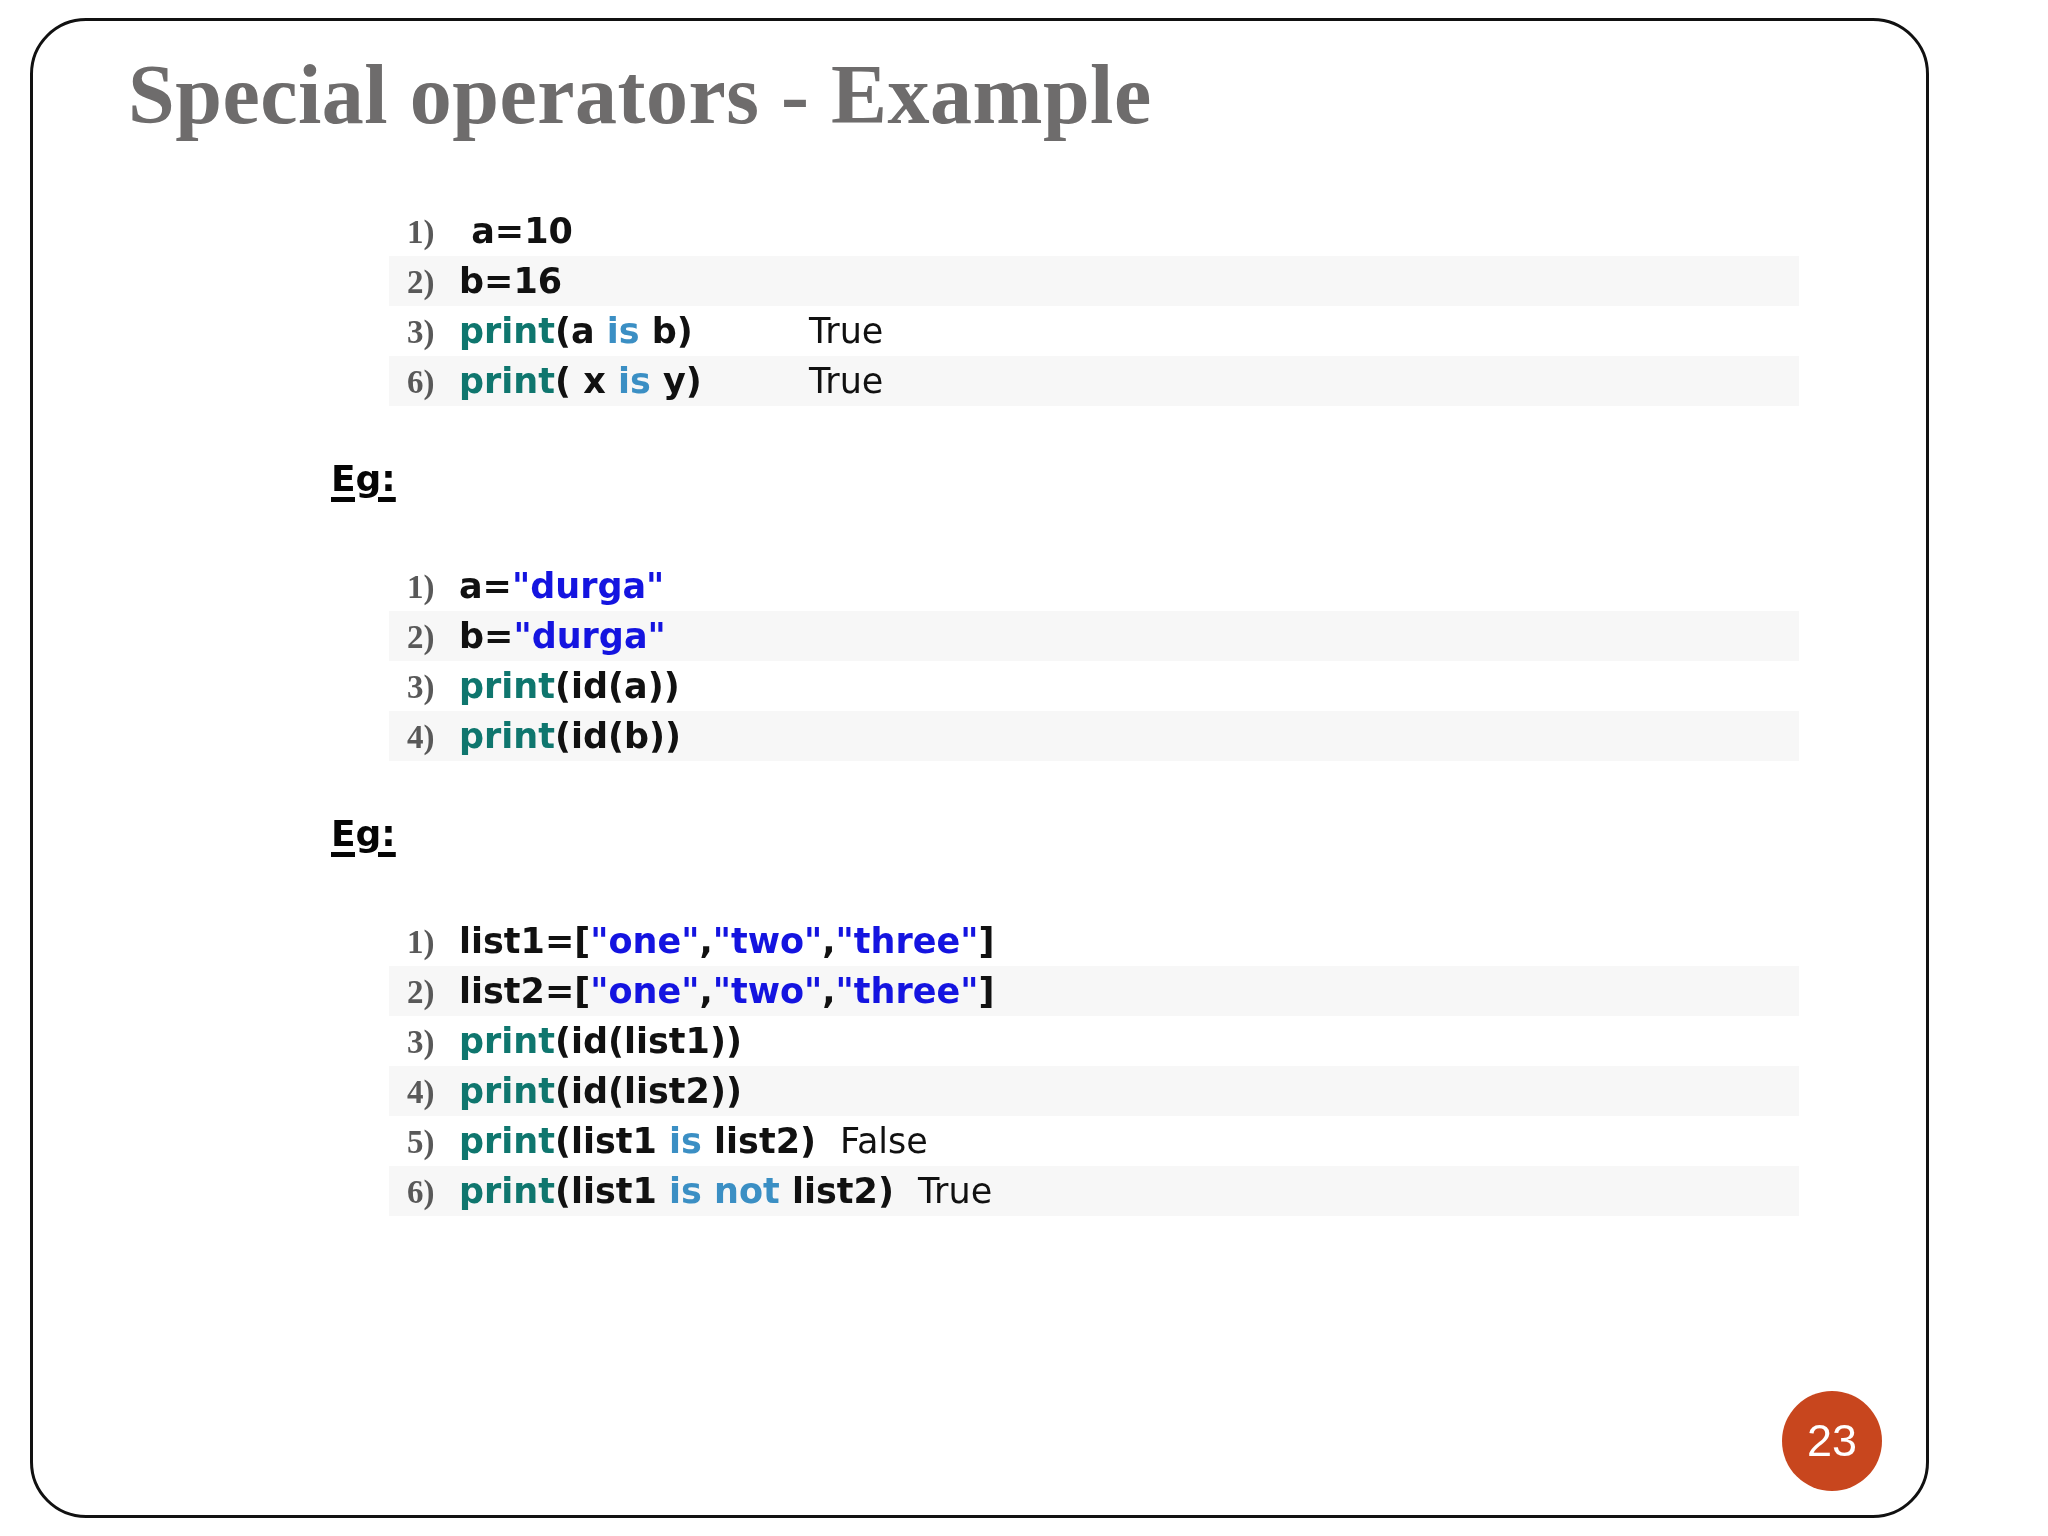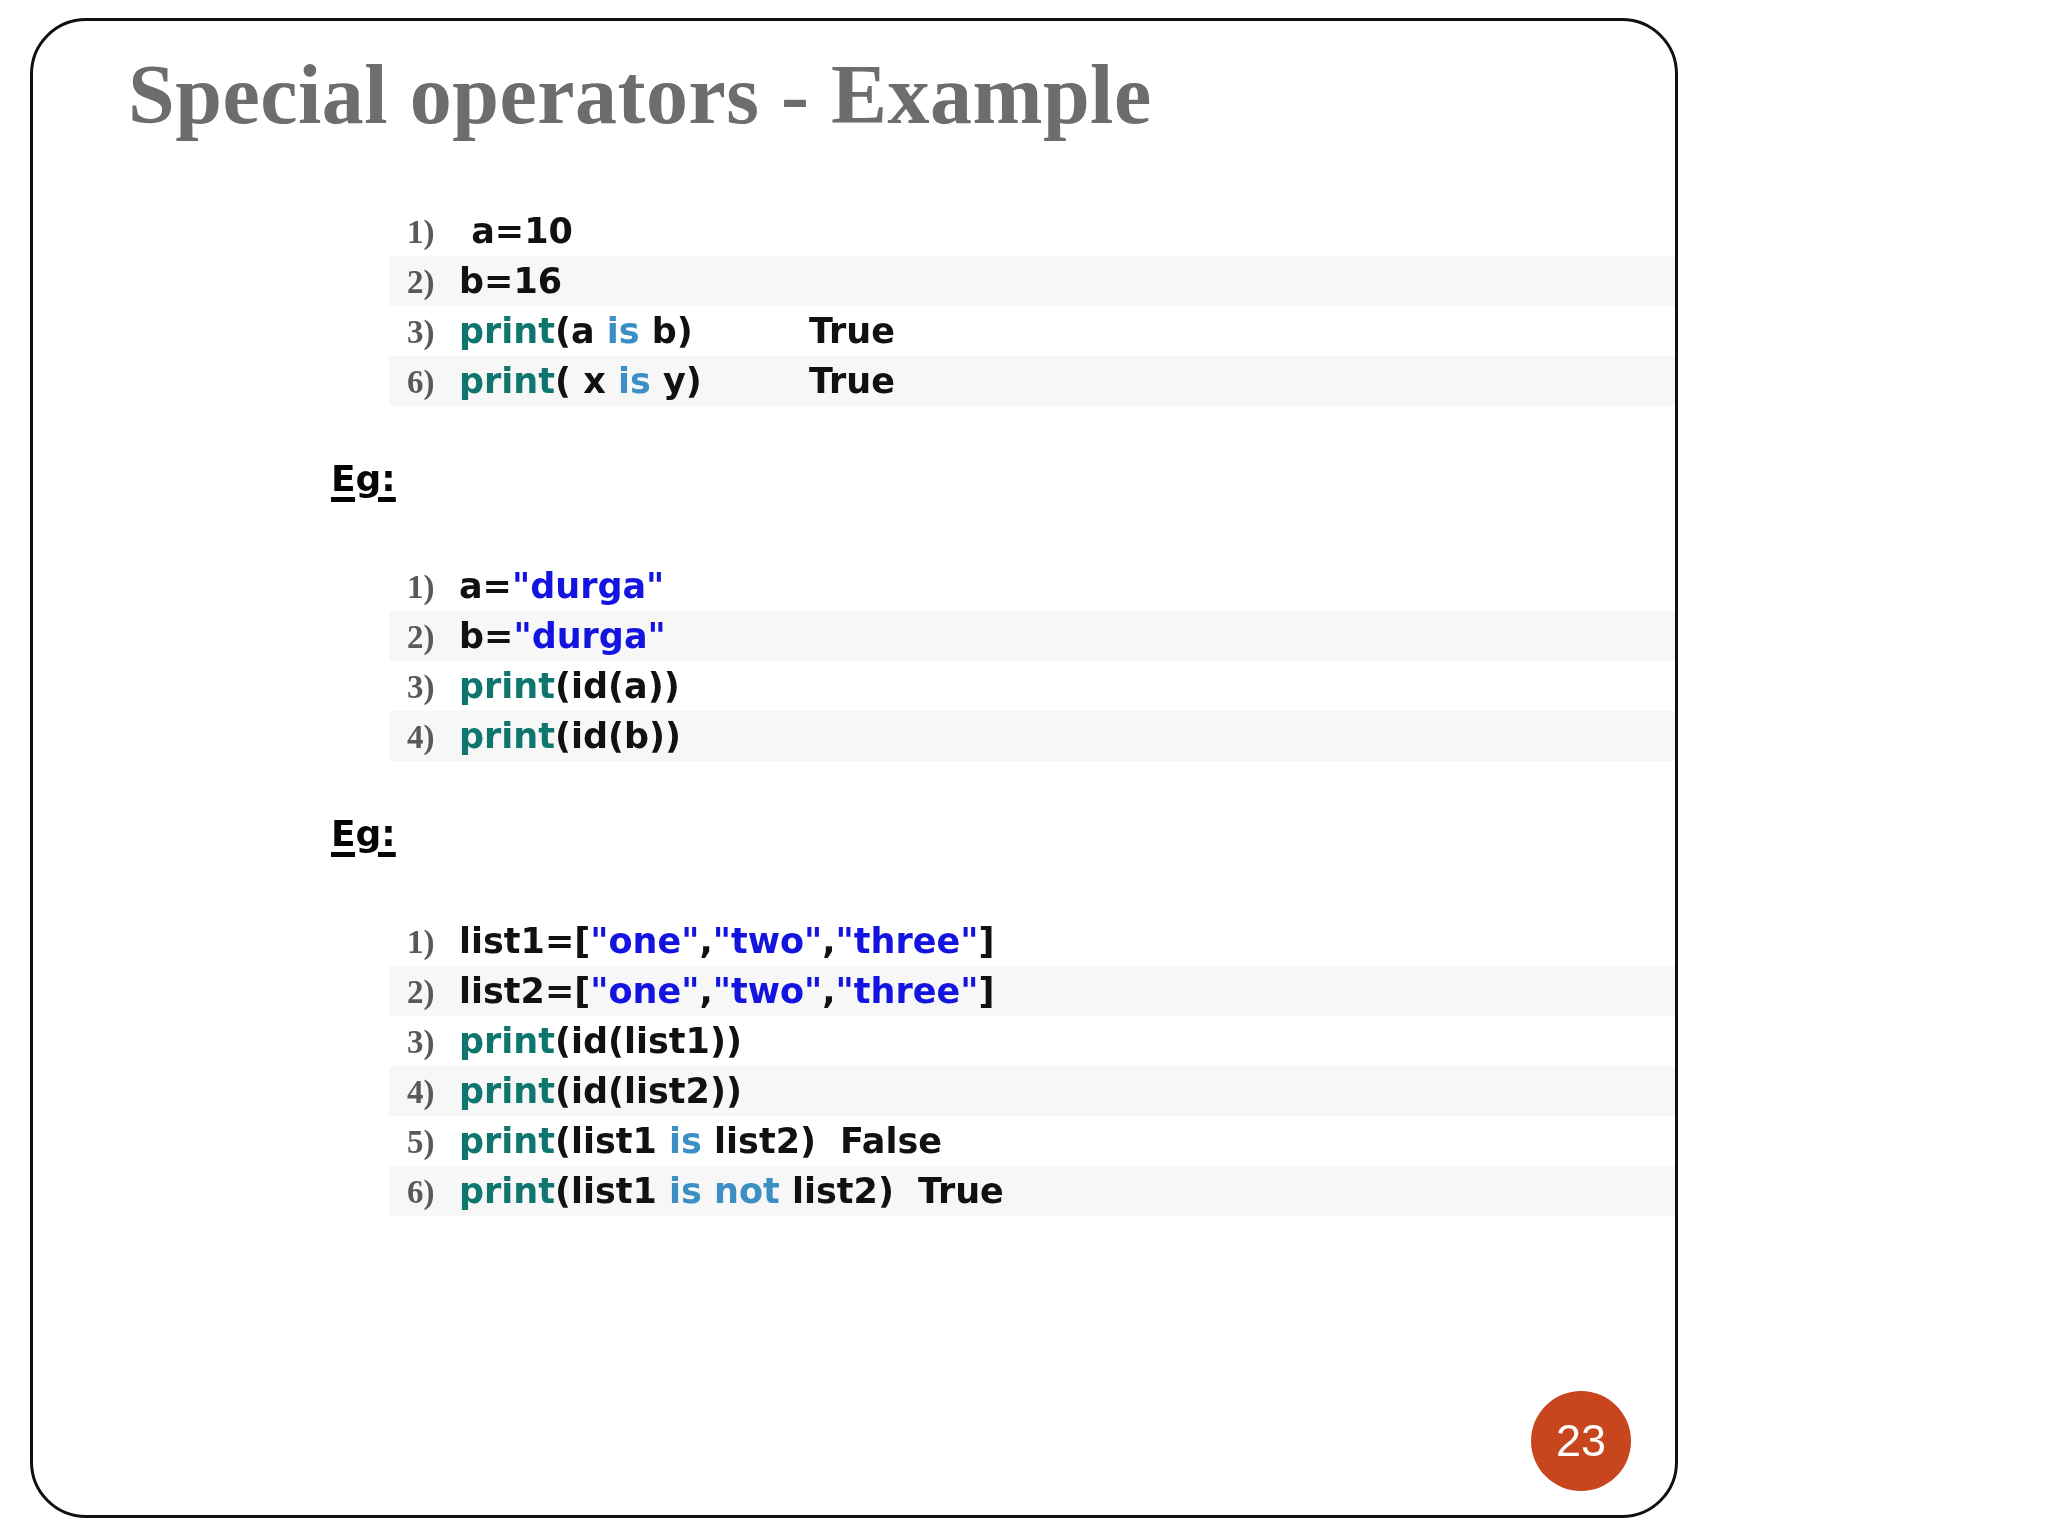--- a/index.html
+++ b/index.html
@@ -13,21 +13,21 @@
     height: 1536px;
     font-family: "Liberation Sans", sans-serif;
     overflow: hidden;
   }
 
   
   #slide {
     position: absolute;
     left: 30px;
     top: 18px;
-    width: 1648px;
+    width: 1899px;
     height: 1500px;
     box-sizing: border-box;
     border: 3px solid #111111;
     border-radius: 56px;
     background: #ffffff;
     overflow: hidden;
   }
 
   
   #title {
@@ -99,21 +99,21 @@
     color: #111111;
     vertical-align: baseline;
   }
   .tok-fn   { color: #0f766e; }
   .tok-kw   { color: #3b8fc4; }
   .tok-str  { color: #1414e0; }
   .tok-pl   { color: #111111; }
   .out {
     display: inline-block;
     font-family: "DejaVu Sans", "Liberation Sans", sans-serif;
-    font-weight: bold;
+    font-weight: normal;
     font-size: 35px;
     color: #111111;
   }
 
   
   .eg-label {
     margin-left: 290px;
     font-family: "DejaVu Sans", "Liberation Sans", sans-serif;
     font-weight: bold;
     font-size: 36px;

